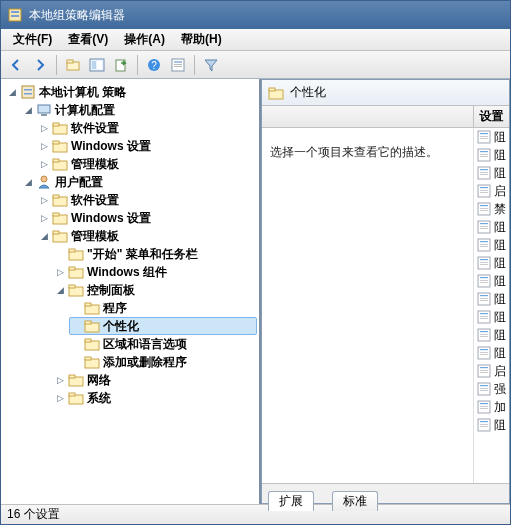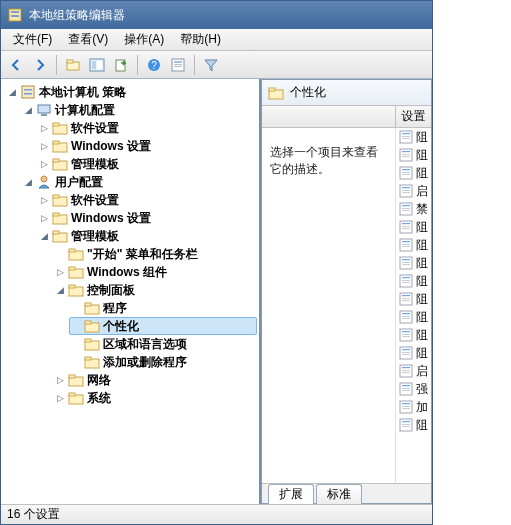--- a/index.html
+++ b/index.html
@@ -1,21 +1,21 @@
 <!DOCTYPE html>
 <html><head>
 <meta charset="utf-8">
 <style>
   * { box-sizing: border-box; }
   html, body { margin: 0; padding: 0; font-family: "Microsoft YaHei", "Segoe UI", Tahoma, sans-serif; font-size: 12px; background: #fff; }
-  .window { width: 433px; height: 525px; border: 1px solid #3a5f8a; display: flex; flex-direction: column; background: #fff; overflow: hidden; position: relative; }
+  .window { width: 511px; height: 525px; border: 1px solid #3a5f8a; display: flex; flex-direction: column; background: #fff; overflow: hidden; position: relative; }
   .titlebar { height: 28px; background: linear-gradient(#5f85b2,#3f6a9c); color: #fff; display: flex; align-items: center; padding: 0 6px; font-size: 12px; }
   .titlebar .icon { width: 16px; height: 16px; margin-right: 6px; }
   .menubar { height: 22px; background: linear-gradient(#f7f7f7,#e8e8e8); border-bottom: 1px solid #c0c0c0; display: flex; align-items: center; padding: 0 4px; }
-  .menu-item { padding: 2px 8px; cursor: default; }
+  .menu-item { padding: 2px 8px; cursor: default; font-weight: bold; }
   .toolbar { height: 28px; background: linear-gradient(#f7f7f7,#e4e4e4); border-bottom: 1px solid #a6b4c4; display: flex; align-items: center; padding: 0 4px; gap: 2px; }
   .tbtn { width: 22px; height: 22px; display: flex; align-items: center; justify-content: center; border: 1px solid transparent; border-radius: 2px; cursor: default; }
   .sep { width: 1px; height: 20px; background: #b8b8b8; margin: 0 3px; }
   .body { flex: 1; display: flex; min-height: 0; }
   .tree-pane { width: 260px; border-right: 2px solid #7a8fa6; overflow: auto; padding: 4px 2px; background: #fff; }
   .tree ul { list-style: none; margin: 0; padding-left: 16px; }
   .tree > ul { padding-left: 2px; }
   .tree li { position: relative; }
   .tree-row { display: flex; align-items: center; height: 18px; white-space: nowrap; padding: 0 2px; cursor: default; }
   .tree-row.selected { background: #cde6f7; border: 1px solid #7eb4ea; border-radius: 2px; padding: 0 1px; height: 18px; }
@@ -28,24 +28,24 @@
   .content-title { display:flex; align-items:center; padding:4px 6px; border-bottom:1px solid #c0c0c0; background:linear-gradient(#f6f9fc,#e8eef5); }
   .content-title .nicon { margin-right:6px; }
   .content-title-text { font-size:12px; font-weight: normal; }
   .content-body { flex:1; display:flex; min-height:0; }
   .desc-pane { flex:1; padding:16px 8px; font-size:12px; color:#222; }
   .col-header { width: 36px; border-left:1px solid #c0c0c0; background:linear-gradient(#f7f7f7,#e8e8e8); border-bottom:1px solid #c0c0c0; height:22px; display:flex; align-items:center; justify-content:center; font-size:12px; }
   .list-col { width:36px; border-left:1px solid #e0e0e0; overflow:hidden; }
   .list-row { height:18px; display:flex; align-items:center; padding-left:2px; }
   .list-row .licon { width:16px; height:16px; margin-right:2px; flex:none; }
   .list-row span { font-size:12px; white-space:nowrap; }
-  .right-top { display:flex; }
+  .right-top { display:flex;font-weight:bold; }
   .right-top .desc-header { flex:1; height:22px; display:flex; align-items:center; padding:0 8px; background:linear-gradient(#f7f7f7,#e8e8e8); border-bottom:1px solid #c0c0c0; border-right:0; }
   .tabstrip { height:20px; display:flex; align-items:flex-end; padding-left:6px; background:#f0f0f0; border-top:1px solid #c0c0c0; }
-  .tab { border:1px solid #9aaabf; border-bottom:none; background:linear-gradient(#fff,#ededed); padding:1px 10px; font-size:12px; margin-right:2px; border-top-left-radius:3px; border-top-right-radius:3px; cursor:default; position:relative; top:1px; }
+  .tab { border:1px solid #9aaabf; border-bottom:none; background:linear-gradient(#fff,#ededed); padding:1px 10px; font-size:12px; margin-right:18px; border-top-left-radius:3px; border-top-right-radius:3px; cursor:default; position:relative; top:8px; }
   .tab.active { background:#fff; }
   .statusbar { height:20px; border-top:1px solid #c0c0c0; background:linear-gradient(#f7f7f7,#e8e8e8); display:flex; align-items:center; padding:0 6px; font-size:12px; }
   svg { display:block; }
 </style>
 </head>
 <body>
 
 <div class="window">
 
   <div class="titlebar">

